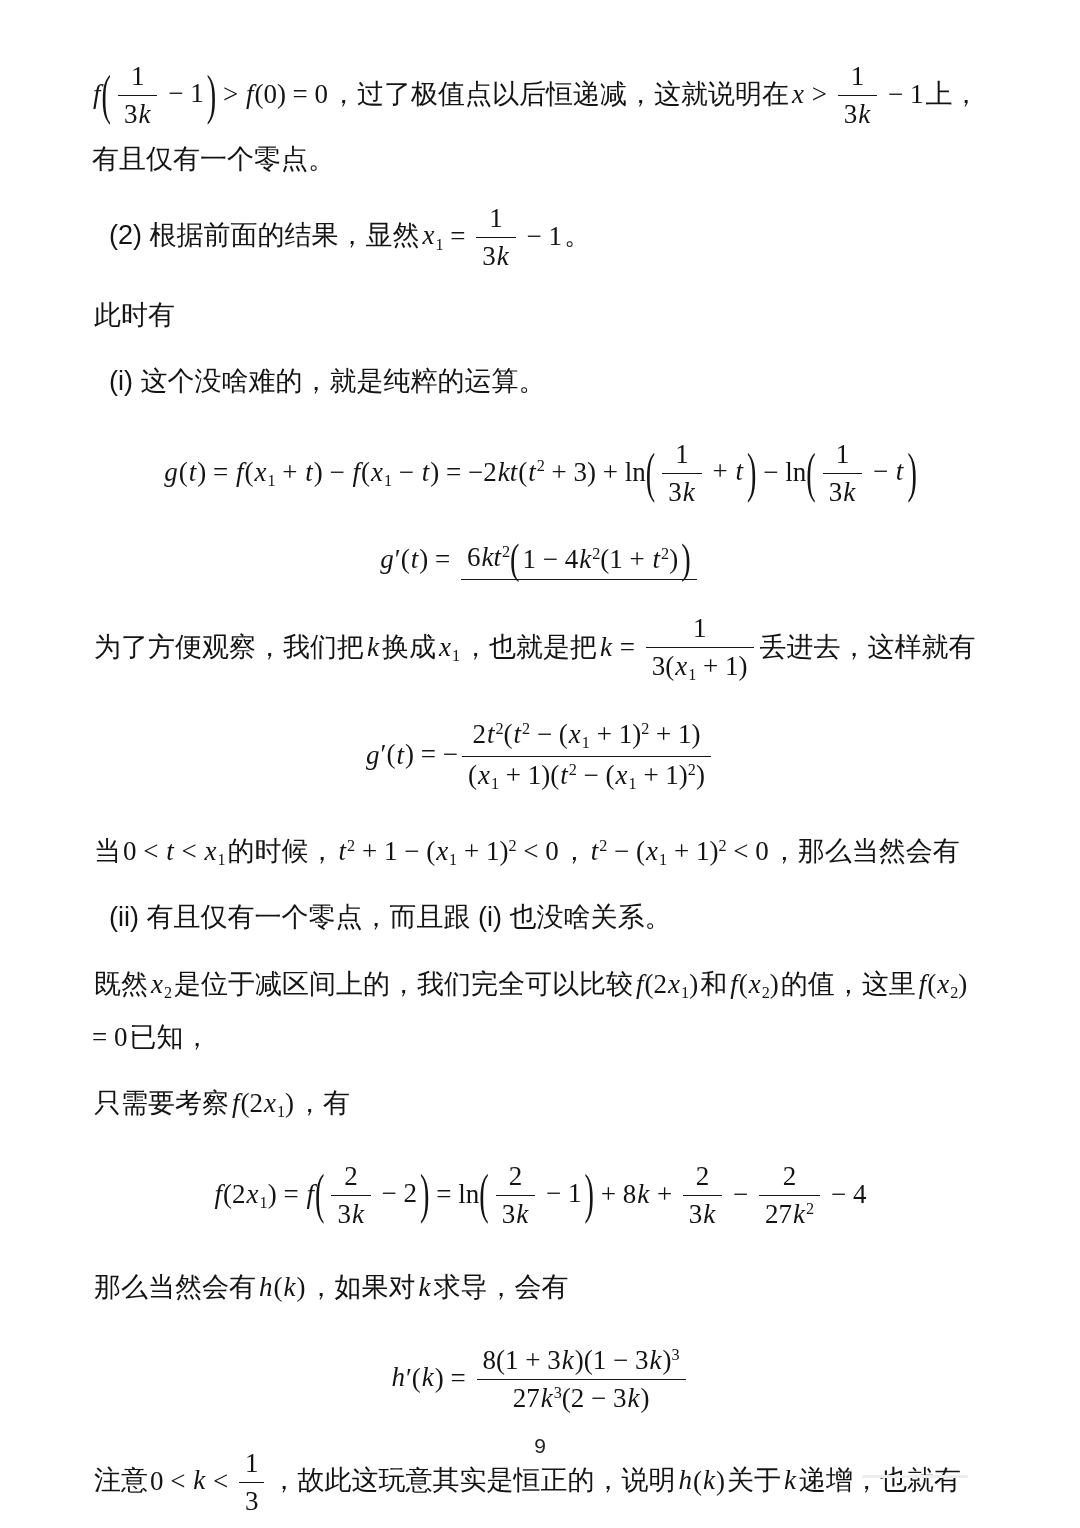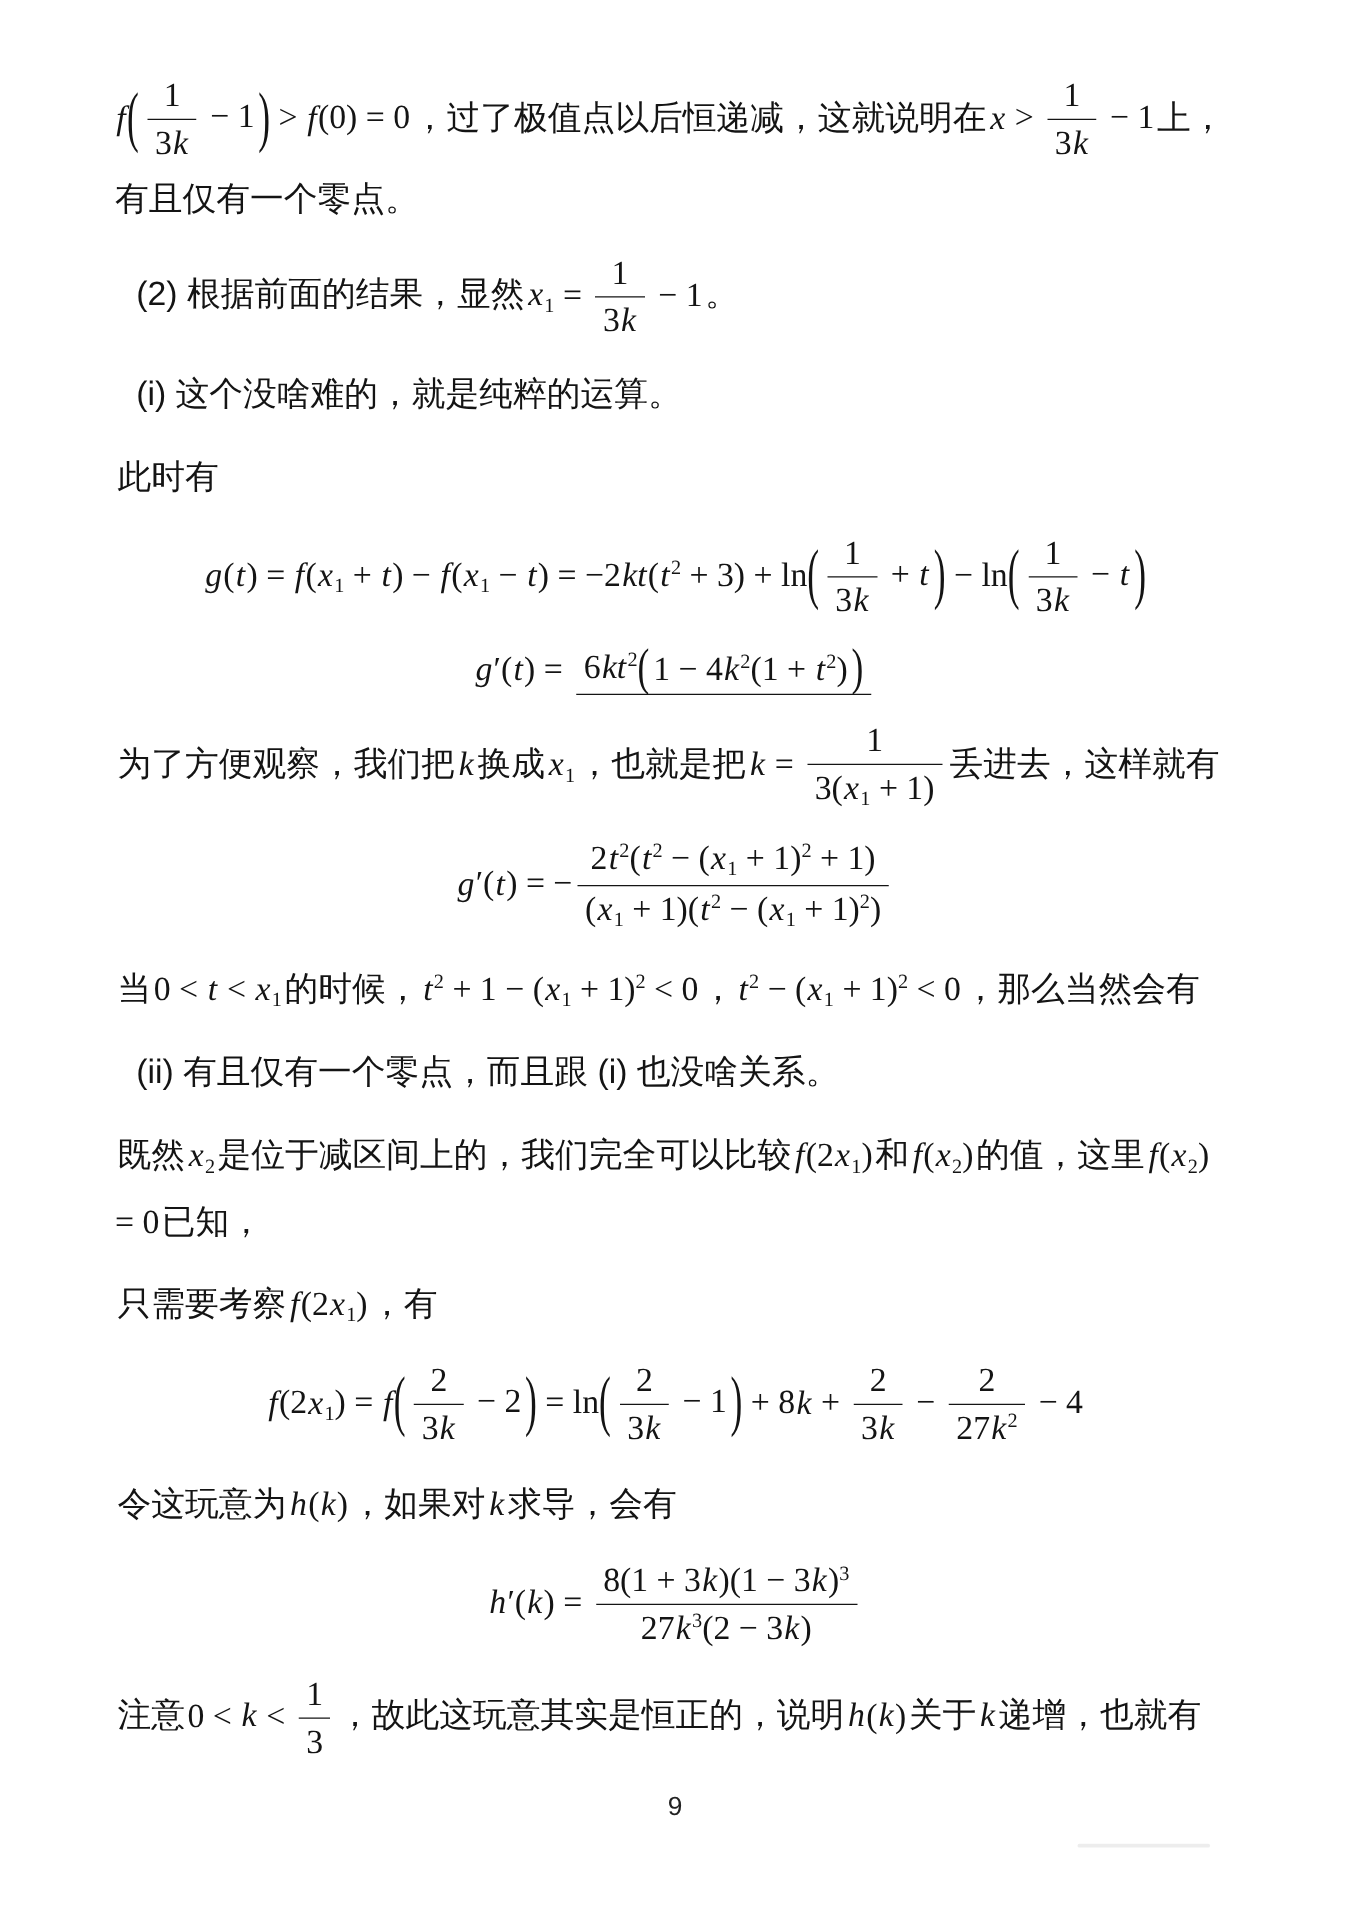--- a/index.html
+++ b/index.html
@@ -5,21 +5,21 @@
   * { margin:0; padding:0; box-sizing:border-box; }
   html,body { background:#ffffff; }
   body {
     width:1080px; height:1528px; overflow:hidden; position:relative;
     color:#141414; font-size:27px;
     font-family:"Liberation Sans","DejaVu Sans",sans-serif;
   }
   .page { position:relative; width:100%; height:100%; padding:44px 92px 0; }
   .para { line-height:1.95; margin:14px 0; }
   .para.ind { padding-left:15px; }
-  .eq { text-align:center; margin:16px 0; line-height:1.35; }
+  .eq { text-align:center; margin:28px 0; line-height:1.35; }
   
   .rm,.it,.sb,.sp,.frac,.bp,.grp,.gi {
     font-family:"Liberation Serif","DejaVu Serif",serif;
   }
   .zh { margin:0 2px; }
   .it { font-style:italic; padding:0 1px; }
   .sb { font-size:0.6em; vertical-align:-0.32em; }
   .sp { font-size:0.6em; vertical-align:0.58em; }
   .frac { display:inline-block; text-align:center; vertical-align:middle; margin:2px 4px; line-height:1.15; }
   .frac > .num { display:block; padding:1px 6px 3px; border-bottom:1.6px solid #141414; }
@@ -38,22 +38,22 @@
 <body>
 
 <div class="page">
   <main class="content">
       <div class="para"><span class="it">f</span><span class="grp">
           <span class="bp" style="transform: scaleY(1.9);">(</span>
           <span class="gi"><span class="frac"><span class="num"><span class="rm">1</span></span><span class="den"><span class="rm">3</span><span class="it">k</span></span></span><span class="rm"> − 1</span></span>
           <span class="bp" style="transform: scaleY(1.9);">)</span>
         </span><span class="rm"> &gt; </span><span class="it">f</span><span class="rm">(0) = 0</span><span class="zh">，过了极值点以后恒递减，这就说明在</span><span class="it">x</span><span class="rm"> &gt; </span><span class="frac"><span class="num"><span class="rm">1</span></span><span class="den"><span class="rm">3</span><span class="it">k</span></span></span><span class="rm"> − 1</span><span class="zh">上，有且仅有一个零点。</span></div>
       <div class="para ind"><span class="zh">(2) 根据前面的结果，显然</span><span class="it">x</span><span class="sb">1</span><span class="rm"> = </span><span class="frac"><span class="num"><span class="rm">1</span></span><span class="den"><span class="rm">3</span><span class="it">k</span></span></span><span class="rm"> − 1</span><span class="zh">。</span></div>
+      <div class="para"><span class="zh">此时有</span></div>
       <div class="para ind"><span class="zh">(i) 这个没啥难的，就是纯粹的运算。</span></div>
-      <div class="para"><span class="zh">此时有</span></div>
       <div class="eq"><span class="it">g</span><span class="rm">(</span><span class="it">t</span><span class="rm">) = </span><span class="it">f</span><span class="rm">(</span><span class="it">x</span><span class="sb">1</span><span class="rm"> + </span><span class="it">t</span><span class="rm">) − </span><span class="it">f</span><span class="rm">(</span><span class="it">x</span><span class="sb">1</span><span class="rm"> − </span><span class="it">t</span><span class="rm">) = −2</span><span class="it">kt</span><span class="rm">(</span><span class="it">t</span><span class="sp">2</span><span class="rm"> + 3) + ln</span><span class="grp">
           <span class="bp" style="transform: scaleY(1.9);">(</span>
           <span class="gi"><span class="frac"><span class="num"><span class="rm">1</span></span><span class="den"><span class="rm">3</span><span class="it">k</span></span></span><span class="rm"> + </span><span class="it">t</span></span>
           <span class="bp" style="transform: scaleY(1.9);">)</span>
         </span><span class="rm"> − ln</span><span class="grp">
           <span class="bp" style="transform: scaleY(1.9);">(</span>
           <span class="gi"><span class="frac"><span class="num"><span class="rm">1</span></span><span class="den"><span class="rm">3</span><span class="it">k</span></span></span><span class="rm"> − </span><span class="it">t</span></span>
           <span class="bp" style="transform: scaleY(1.9);">)</span>
         </span></div>
       <div class="eq"><span class="it">g</span><span class="rm">′(</span><span class="it">t</span><span class="rm">) = </span><span class="frac"><span class="num"><span class="rm">6</span><span class="it">kt</span><span class="sp">2</span><span class="grp">
@@ -69,19 +69,19 @@
       <div class="para"><span class="zh">只需要考察</span><span class="it">f</span><span class="rm">(2</span><span class="it">x</span><span class="sb">1</span><span class="rm">)</span><span class="zh">，有</span></div>
       <div class="eq"><span class="it">f</span><span class="rm">(2</span><span class="it">x</span><span class="sb">1</span><span class="rm">) = </span><span class="it">f</span><span class="grp">
           <span class="bp" style="transform: scaleY(1.9);">(</span>
           <span class="gi"><span class="frac"><span class="num"><span class="rm">2</span></span><span class="den"><span class="rm">3</span><span class="it">k</span></span></span><span class="rm"> − 2</span></span>
           <span class="bp" style="transform: scaleY(1.9);">)</span>
         </span><span class="rm"> = ln</span><span class="grp">
           <span class="bp" style="transform: scaleY(1.9);">(</span>
           <span class="gi"><span class="frac"><span class="num"><span class="rm">2</span></span><span class="den"><span class="rm">3</span><span class="it">k</span></span></span><span class="rm"> − 1</span></span>
           <span class="bp" style="transform: scaleY(1.9);">)</span>
         </span><span class="rm"> + 8</span><span class="it">k</span><span class="rm"> + </span><span class="frac"><span class="num"><span class="rm">2</span></span><span class="den"><span class="rm">3</span><span class="it">k</span></span></span><span class="rm"> − </span><span class="frac"><span class="num"><span class="rm">2</span></span><span class="den"><span class="rm">27</span><span class="it">k</span><span class="sp">2</span></span></span><span class="rm"> − 4</span></div>
-      <div class="para"><span class="zh">令这玩意为</span><span class="it">h</span><span class="rm">(</span><span class="it">k</span><span class="rm">)</span><span class="zh">，如果对</span><span class="it">k</span><span class="zh">求导，会有</span></div>
+      <div class="para"><span class="zh">那么当然会有</span><span class="it">h</span><span class="rm">(</span><span class="it">k</span><span class="rm">)</span><span class="zh">，如果对</span><span class="it">k</span><span class="zh">求导，会有</span></div>
       <div class="eq"><span class="it">h</span><span class="rm">′(</span><span class="it">k</span><span class="rm">) = </span><span class="frac"><span class="num"><span class="rm">8(1 + 3</span><span class="it">k</span><span class="rm">)(1 − 3</span><span class="it">k</span><span class="rm">)</span><span class="sp">3</span></span><span class="den"><span class="rm">27</span><span class="it">k</span><span class="sp">3</span><span class="rm">(2 − 3</span><span class="it">k</span><span class="rm">)</span></span></span></div>
       <div class="para"><span class="zh">注意</span><span class="rm">0 &lt; </span><span class="it">k</span><span class="rm"> &lt; </span><span class="frac"><span class="num"><span class="rm">1</span></span><span class="den"><span class="rm">3</span></span></span><span class="zh">，故此这玩意其实是恒正的，说明</span><span class="it">h</span><span class="rm">(</span><span class="it">k</span><span class="rm">)</span><span class="zh">关于</span><span class="it">k</span><span class="zh">递增，也就有</span></div>
     </main>
   <div class="divider"></div>
   <div class="footer">9</div>
 </div>
 
 </body></html>

